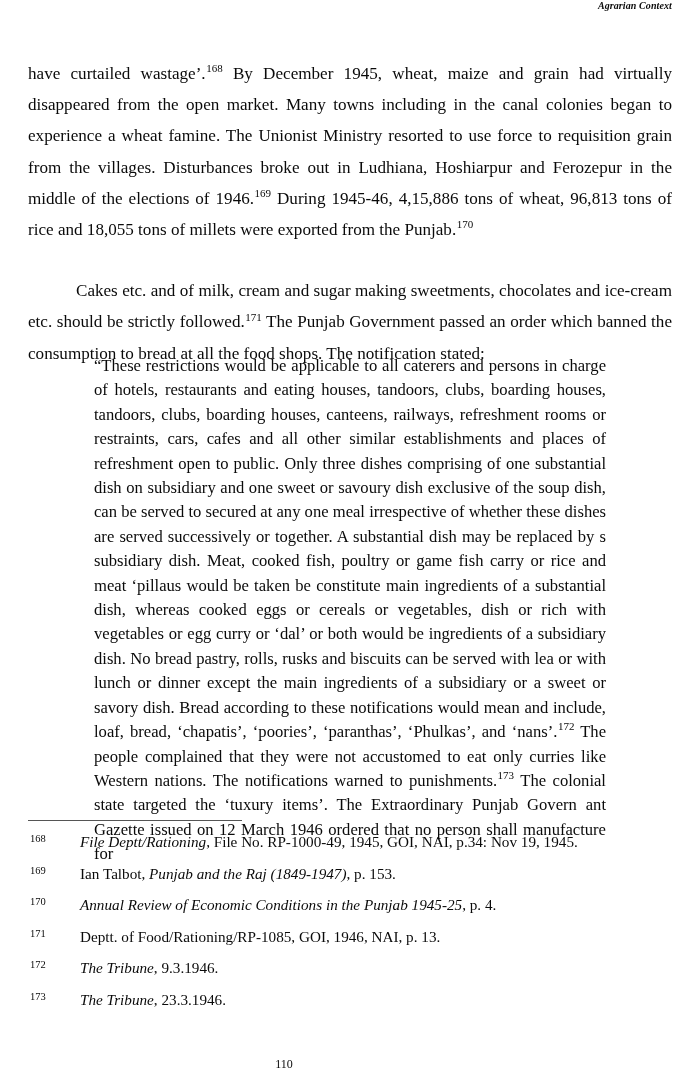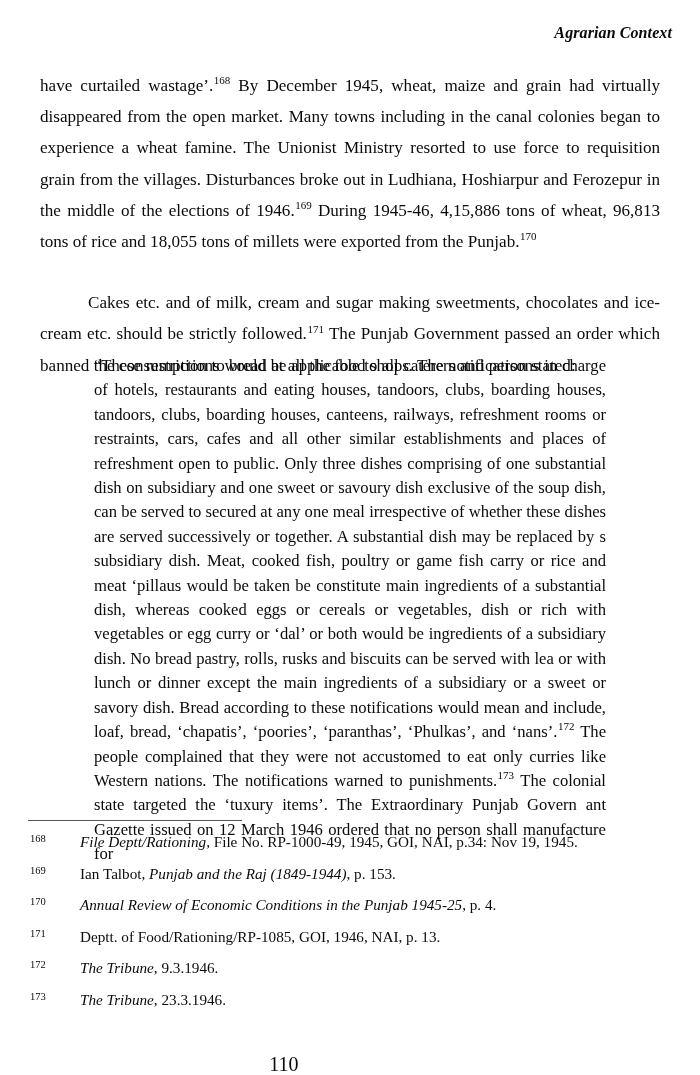--- a/index.html
+++ b/index.html
@@ -22,39 +22,39 @@
     left: 0;
     top: 0;
     width: 700px;
     height: 1075px;
   }
 
   
   .running-head {
     position: absolute;
     left: 28px;
-    top: 24px;
+    top: 0;
     width: 644px;
     text-align: right;
     font-style: italic;
     font-weight: bold;
-    font-size: 16px;
+    font-size: 10px;
     letter-spacing: 0.1px;
   }
 
   
   .body-col {
     position: absolute;
     left: 28px;
     top: 58px;
     width: 644px;
   }
 
   p.body-par {
-    margin: 12px;
+    margin: 0;
     font-size: 17.1px;
     line-height: 31.2px;
     text-align: justify;
     text-justify: inter-word;
   }
   p.body-par.indented {
     text-indent: 48px;
   }
   p.spacer-above {
     margin-top: 30px;
@@ -114,21 +114,21 @@
     font-style: italic;
   }
 
   
   .folio {
     position: absolute;
     left: 0;
     top: 1054px;
     width: 568px;
     text-align: center;
-    font-size: 20px;
+    font-size: 12px;
     line-height: 20px;
   }
 </style>
 </head>
 <body>
 
 <div class="page">
 
   <div class="running-head">Agrarian Context</div>
 
@@ -138,21 +138,21 @@
   </div>
 
   <div class="blockquote">
     <p>“These restrictions would be applicable to all caterers and persons in charge of hotels,  restaurants  and eating houses, tandoors, clubs, boarding houses, tandoors, clubs, boarding houses, canteens, railways, refreshment rooms or restraints, cars, cafes and all other similar establishments and places of refreshment open to public. Only three dishes comprising of one substantial dish on subsidiary and one sweet or savoury dish exclusive of the soup dish, can be served to secured at any one meal irrespective of whether these dishes are served successively or together. A substantial dish may be replaced by s subsidiary dish. Meat, cooked fish, poultry or game fish carry or rice and meat ‘pillaus would be taken be constitute main ingredients of a substantial dish, whereas cooked eggs or cereals or vegetables, dish or rich with vegetables or egg curry or ‘dal’ or both would be ingredients of a subsidiary dish. No bread pastry, rolls, rusks and biscuits can be served with lea or with lunch or dinner  except the main ingredients of a subsidiary or a sweet or savory dish. Bread according to these notifications would mean and include, loaf, bread, ‘chapatis’, ‘poories’, ‘paranthas’, ‘Phulkas’, and ‘nans’.<sup class="fn-ref">172</sup> The people complained that they were not accustomed to eat only curries like Western nations. The notifications warned to punishments.<sup class="fn-ref">173</sup> The colonial state targeted the ‘tuxury items’. The Extraordinary Punjab Govern ant Gazette issued on 12 March 1946 ordered that no person shall manufacture for</p>
   </div>
 
   <div class="footnotes">
     <div class="fn-rule"></div>
     <div id="footnote-list">
         <div class="fn-item"><span class="fn-num">168</span><span><i>File Deptt/Rationing</i>, File No. RP-1000-49, 1945, GOI, NAI, p.34: Nov 19, 1945.</span></div>
-        <div class="fn-item"><span class="fn-num">169</span><span>Ian Talbot, <i>Punjab and the Raj (1849-1944)</i>, p. 153.</span></div>
+        <div class="fn-item"><span class="fn-num">169</span><span>Ian Talbot, <i>Punjab and the Raj (1849-1947)</i>, p. 153.</span></div>
         <div class="fn-item"><span class="fn-num">170</span><span><i>Annual Review of Economic Conditions in the Punjab 1945-25</i>, p. 4.</span></div>
         <div class="fn-item"><span class="fn-num">171</span><span>Deptt. of Food/Rationing/RP-1085, GOI, 1946, NAI, p. 13.</span></div>
         <div class="fn-item"><span class="fn-num">172</span><span><i>The Tribune</i>, 9.3.1946.</span></div>
         <div class="fn-item"><span class="fn-num">173</span><span><i>The Tribune</i>, 23.3.1946.</span></div>
       </div>
   </div>
 
   <div class="folio">110</div>
 
 </div>

